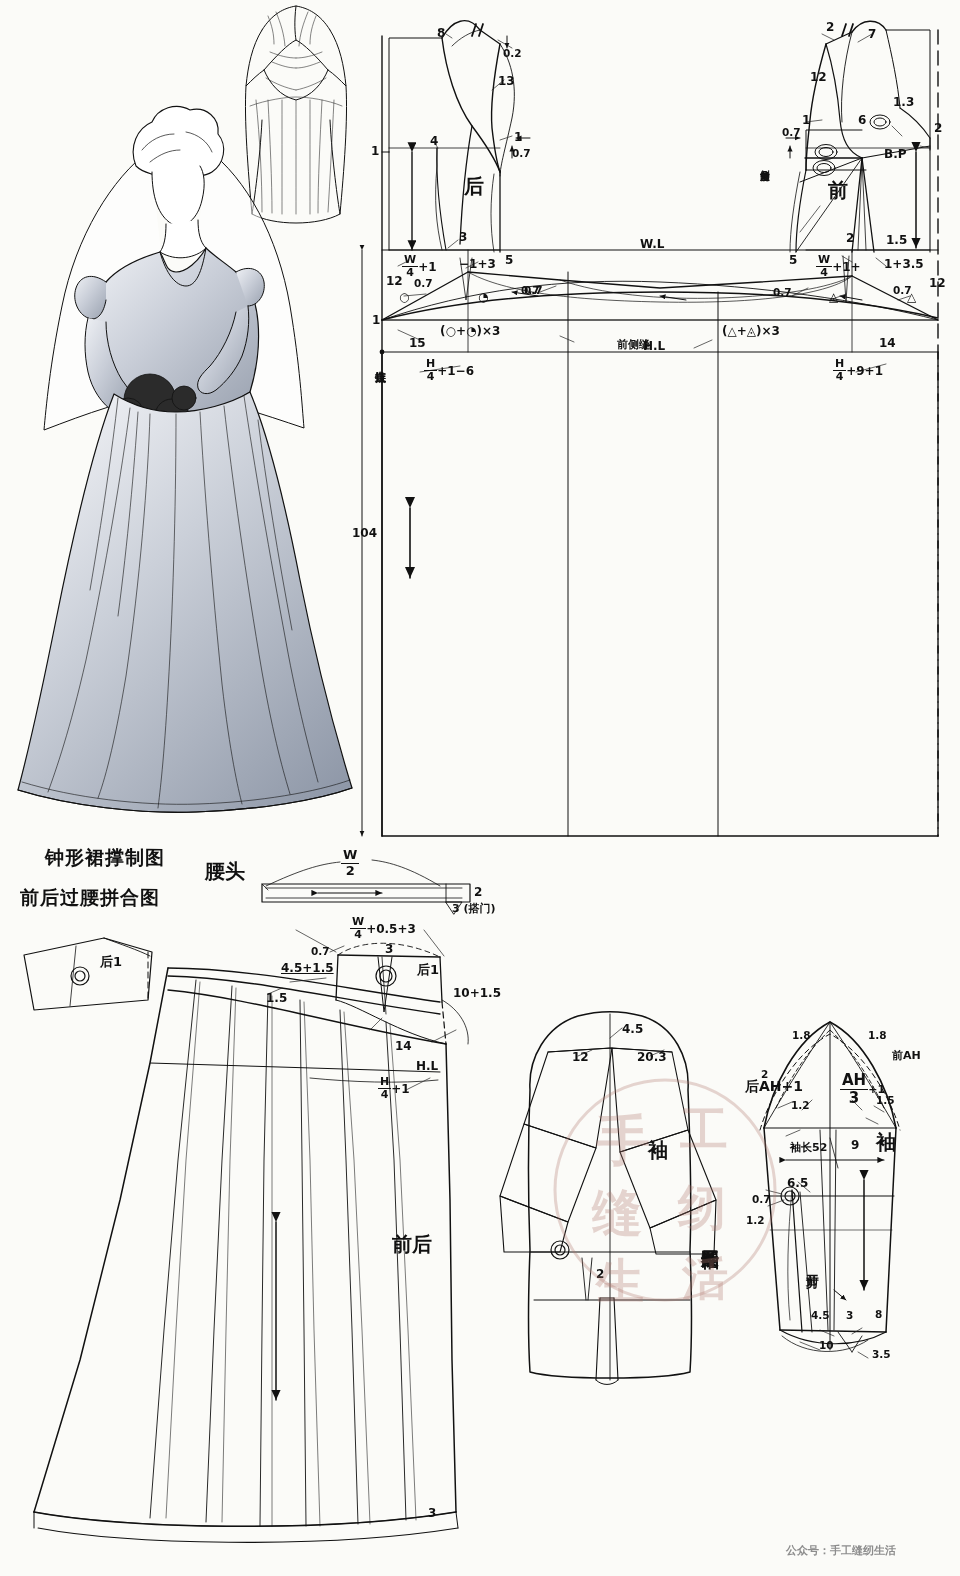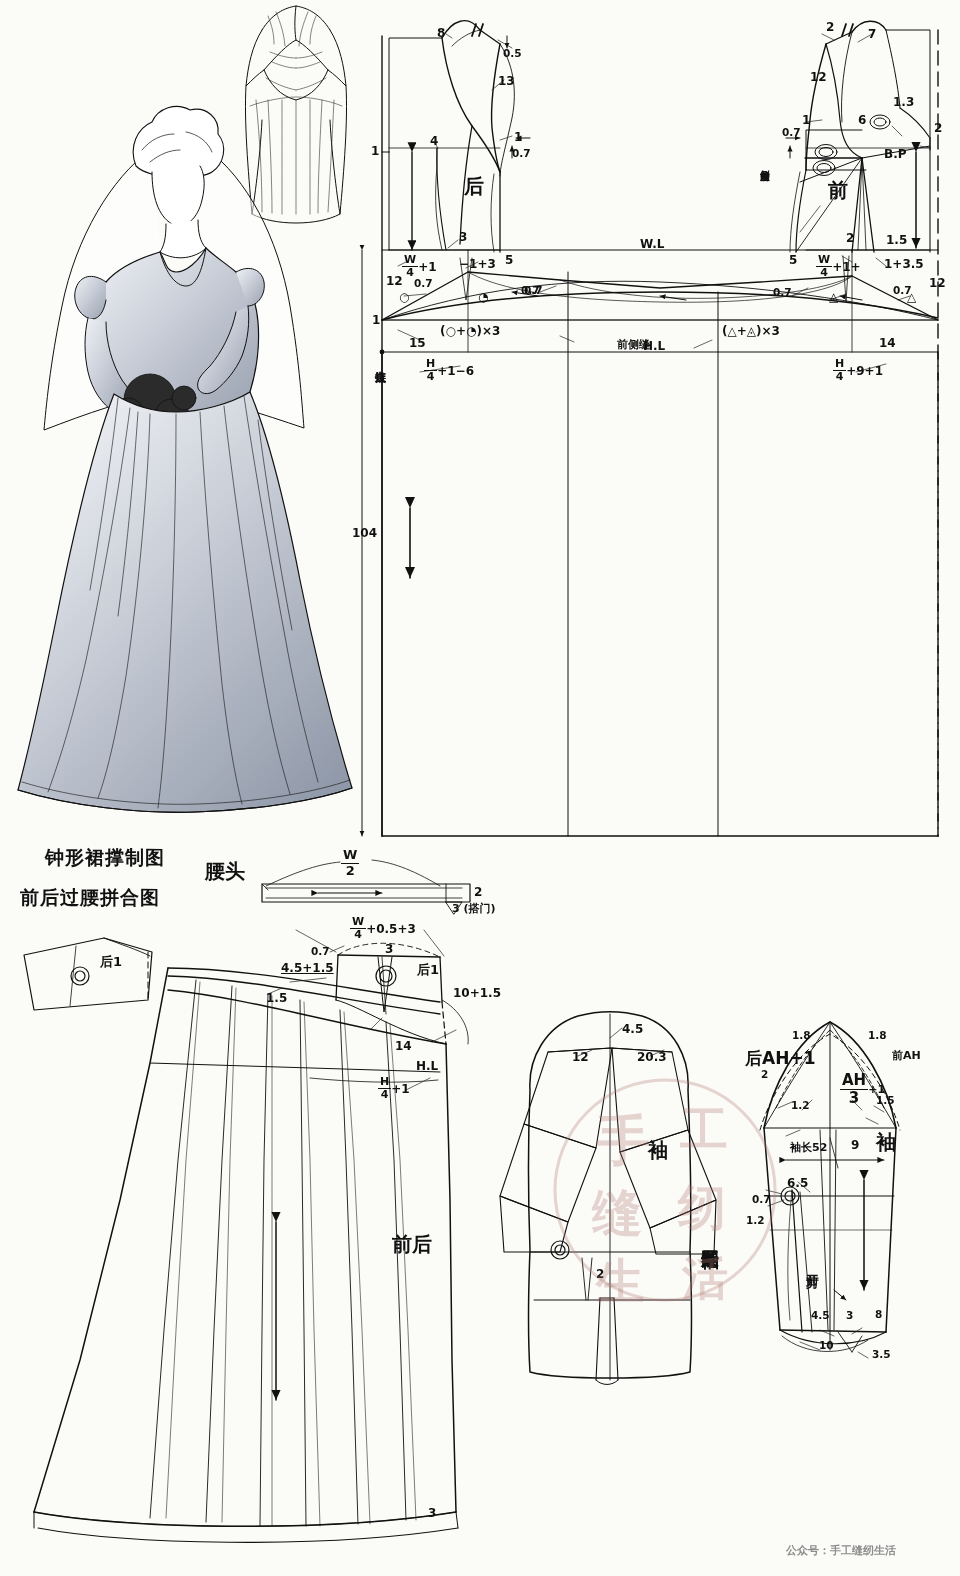--- a/index.html
+++ b/index.html
@@ -476,21 +476,21 @@
         <path d="M476,24 L472,36"></path>
         <path d="M483,24 L479,36"></path>
         <path d="M846,24 L842,36"></path>
         <path d="M853,24 L849,36"></path>
       </g>
 
     </g>
   </svg>
 
   <div class="lbl num" style="left:437px;top:27px;">8</div>
-  <div class="lbl num-s" style="left:503px;top:48px;">0.5</div>
+  <div class="lbl num-s" style="left:503px;top:48px;">0.2</div>
   <div class="lbl num" style="left:498px;top:75px;">13</div>
   <div class="lbl num" style="left:514px;top:131px;">1</div>
   <div class="lbl num-s" style="left:512px;top:148px;">0.7</div>
   <div class="lbl num" style="left:430px;top:135px;">4</div>
   <div class="lbl num" style="left:371px;top:145px;">1</div>
   <div class="lbl num" style="left:459px;top:231px;">3</div>
   <div class="lbl cjk cjk-big" style="left:464px;top:176px;">后</div>
 
   <div class="lbl fwrap" style="left:402px;top:254px;">
     <span class="frac">
@@ -603,21 +603,21 @@
 
   <div class="lbl num" style="left:622px;top:1023px;">4.5</div>
   <div class="lbl num" style="left:572px;top:1051px;">12</div>
   <div class="lbl num" style="left:637px;top:1051px;">20.3</div>
   <div class="lbl cjk cjk-big" style="left:648px;top:1140px;">袖</div>
   <div class="lbl num" style="left:596px;top:1268px;">2</div>
   <div class="lbl cjk cjk-big vert" style="left:700px;top:1236px;font-size:18px;">袖子展开图</div>
 
   <div class="lbl num-s" style="left:792px;top:1030px;">1.8</div>
   <div class="lbl num-s" style="left:868px;top:1030px;">1.8</div>
-  <div class="lbl num" style="left:745px;top:1050px;font-size:17px;">后AH+1</div>
+  <div class="lbl num" style="left:745px;top:1079px;font-size:14px;">后AH+1</div>
   <div class="lbl num" style="left:892px;top:1050px;font-size:11px;">前AH</div>
   <div class="lbl num-s" style="left:761px;top:1069px;">2</div>
   <div class="lbl fwrap" style="left:840px;top:1072px;">
     <span class="frac" style="font-size:15px;">
         <span class="n">AH</span>
         <span class="d">3</span>
       </span>
       <span style="font-size:11px;">+1</span>
   </div>
   <div class="lbl num-s" style="left:791px;top:1100px;">1.2</div>

